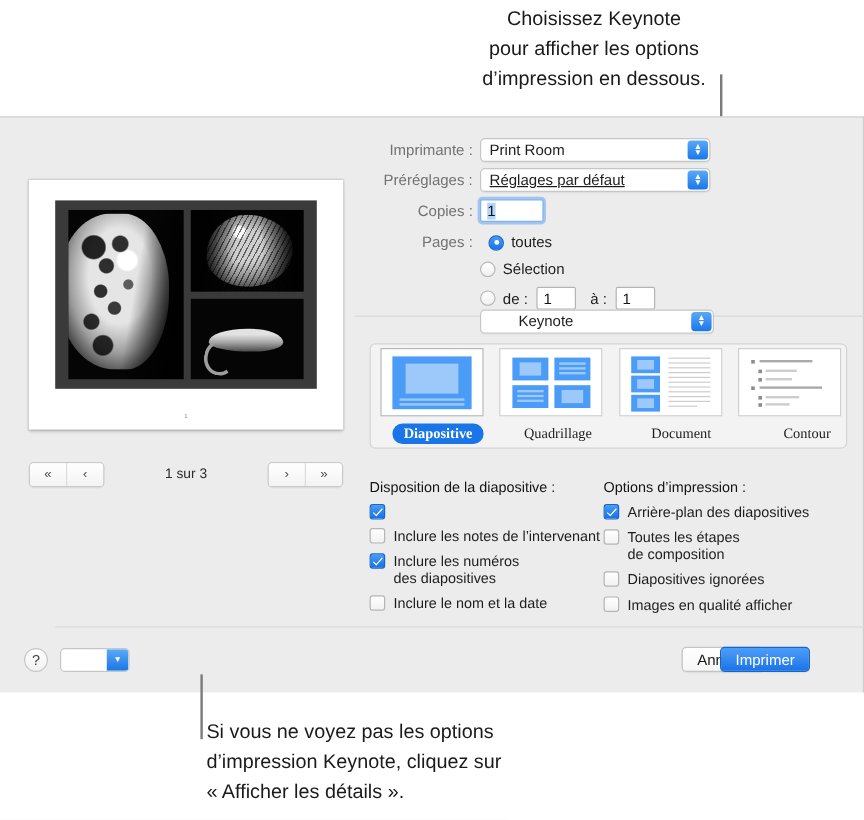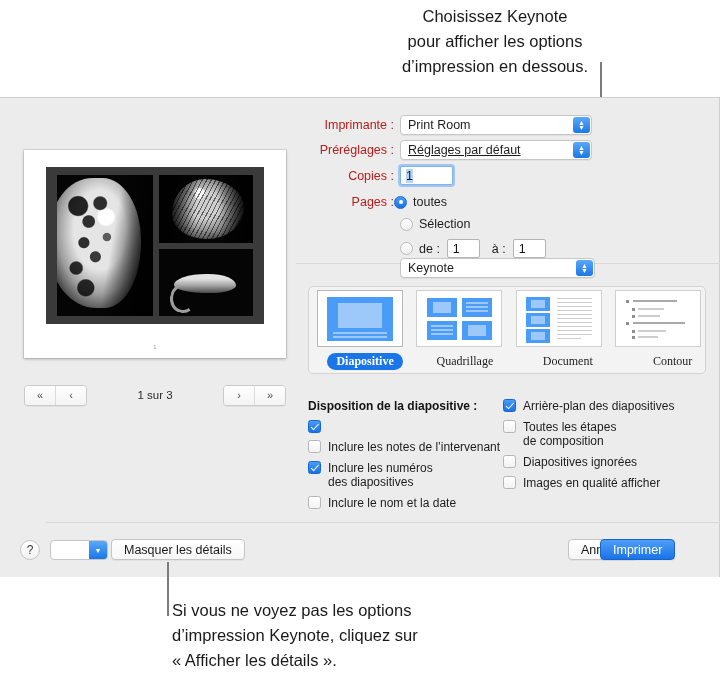--- a/index.html
+++ b/index.html
@@ -220,21 +220,21 @@
     width: 424px;
     height: 424px;
   }
   .field-row {
     position: absolute;
     display: flex;
     align-items: center;
   }
   .field-label {
     font-size: 12.5px;
-    color: #b91c1c;
+    color: #737373;
     text-align: right;
     white-space: nowrap;
   }
 
   
   .popup {
     position: relative;
     height: 20px;
     background: #ffffff;
     border: 1px solid #c6c6c6;
@@ -379,21 +379,21 @@
   .layout-option.selected .thumb { border-color: #b7b7b7; }
 
   .blue { background: #4a9cf6; position: absolute; }
   .lblue { background: #9cc9fa; position: absolute; }
   .gline { background: #cdcdcd; position: absolute; }
   .gdot  { background: #8d8d8d; position: absolute; }
 
   
   .section-title {
     font-size: 12px;
-    font-weight: bold;
+    font-weight: normal;
     color: #141414;
     margin-bottom: 7px;
   }
   .check-row {
     display: flex;
     align-items: flex-start;
     margin-bottom: 7px;
     font-size: 12px;
     color: #1d1d1d;
     line-height: 14px;
@@ -571,21 +571,21 @@
 
     <div class="field-row" style="left:0px; top:68px;">
       <div class="field-label" style="width:98px;">Copies :</div>
       <div class="textfield focused" style="width:53px; margin-left:6px;">
         <span class="value-text">1</span>
       </div>
     </div>
 
     <div class="field-row" style="left:0px; top:97px;">
       <div class="field-label" style="width:98px;">Pages :</div>
-      <div class="radio-row" style="margin-left:0;">
+      <div class="radio-row" style="margin-left:13px;">
         <span class="radio on"></span>
         <span>toutes</span>
       </div>
     </div>
     <div class="field-row" style="left:104px; top:119px;">
       <div class="radio-row">
         <span class="radio"></span>
         <span>Sélection</span>
       </div>
     </div>
@@ -599,21 +599,21 @@
       </div>
       <div style="font-size:12.5px; margin-left:12px;">à :</div>
       <div class="textfield" style="width:33px; margin-left:7px;">
         <span>1</span>
       </div>
     </div>
 
     <div class="hr" style="left:0px; top:165px; width:424px;"></div>
 
     <div class="field-row" style="left:104px; top:160px;">
-      <div class="popup" style="width:195px;">
+      <div class="popup" style="width:195px;padding-left:24px;">
         <div class="popup-text">Keynote</div>
         <div class="stepper">
             <span>▲</span>
             <span>▼</span>
           </div>
       </div>
     </div>
 
     <div id="layout-box"></div>
     <div id="layout-options">
@@ -703,20 +703,21 @@
         <span style="white-space:pre-line;">Inclure les numéros
 des diapositives</span>
       </div>
       <div class="check-row">
         <span class="checkbox"></span>
         <span>Inclure le nom et la date</span>
       </div>
     </div>
 
     <div style="position:absolute; left:207px; top:301px; width:205px;">
+      <div class="section-title">Options d’impression :</div>
 
       <div class="check-row">
         <span class="checkbox on"></span>
         <span>Arrière-plan des diapositives</span>
       </div>
       <div class="check-row">
         <span class="checkbox"></span>
         <span style="white-space:pre-line;">Toutes les étapes
 de composition</span>
       </div>
@@ -734,21 +735,20 @@
   <div id="bottom-bar">
     <div id="bottom-sep"></div>
 
     <div id="help-button">?</div>
 
     <div id="pdf-button">
       <div class="pdf-text">PDF</div>
       <div class="pdf-arrow">▼</div>
     </div>
 
-    <div class="push-button" id="hide-details-button">Masquer les détails</div>
     <div class="push-button" id="cancel-button">Annuler</div>
     <div class="push-button" id="print-button">Imprimer</div>
   </div>
 </div>
 
 <div class="leader" id="leader-bottom"></div>
 <div class="callout" id="callout-bottom">Si vous ne voyez pas les options
 d’impression Keynote, cliquez sur
 « Afficher les détails ».</div>
 

